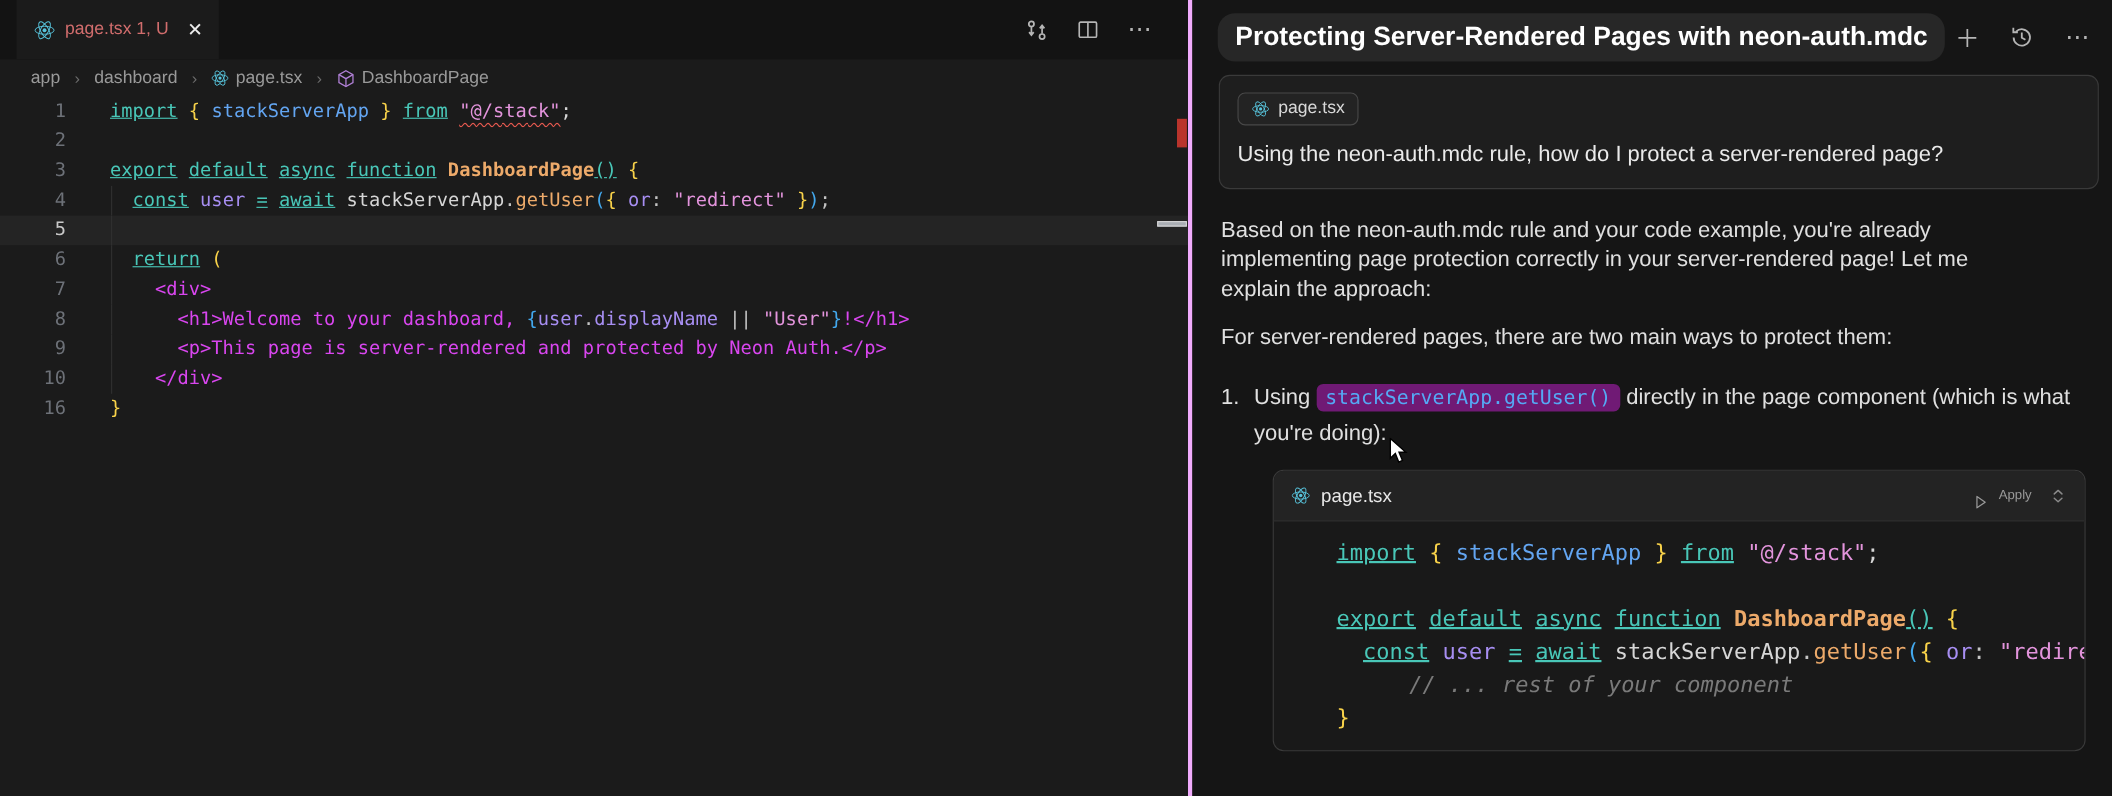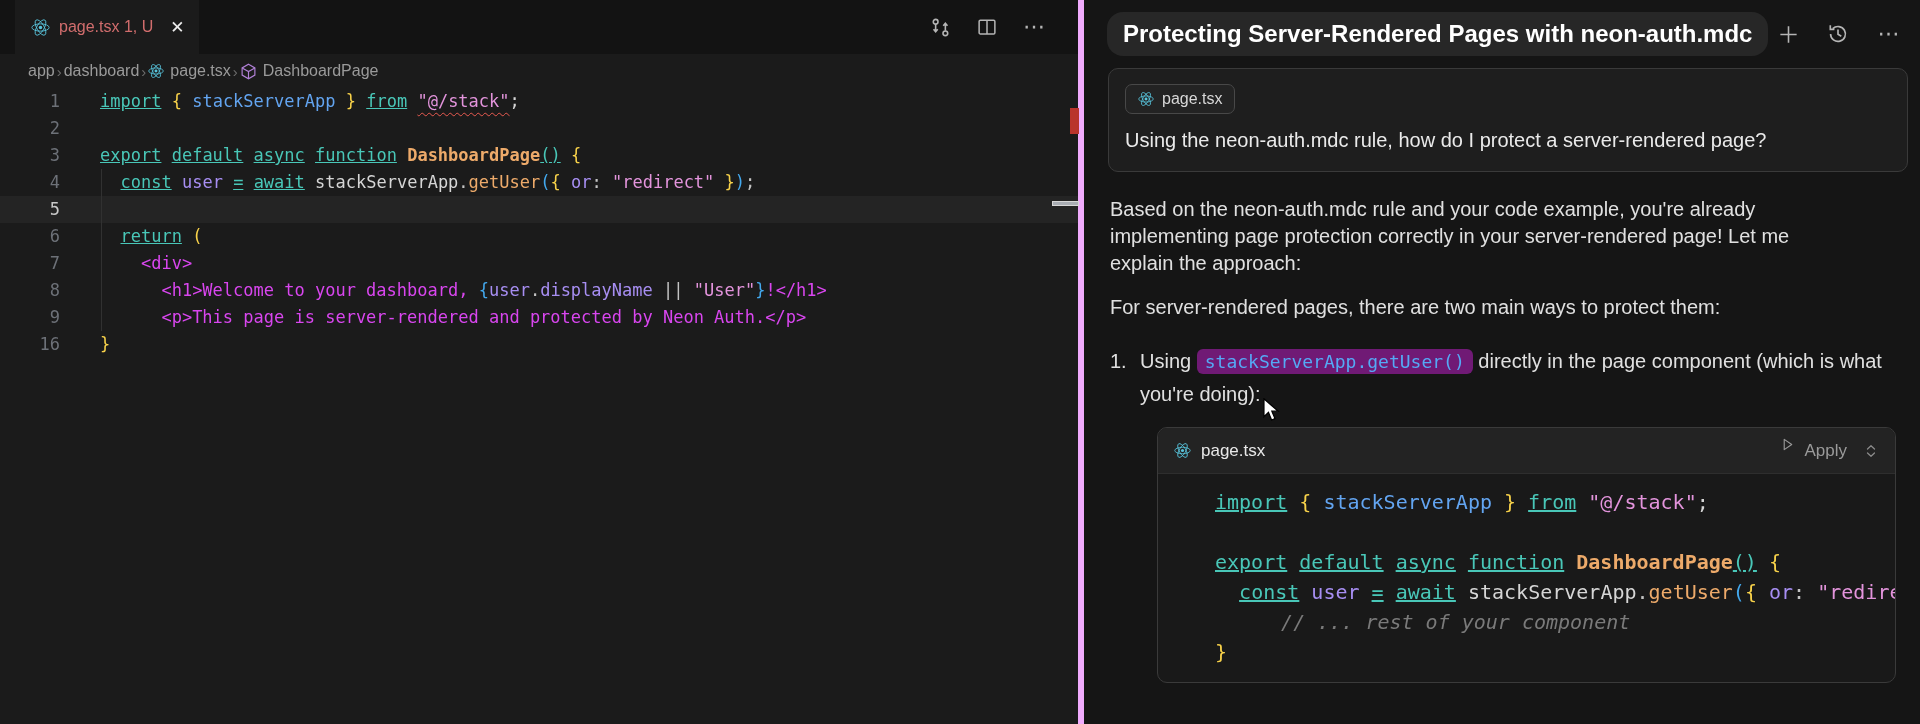--- a/index.html
+++ b/index.html
@@ -6,30 +6,30 @@
   html,body { margin:0; padding:0; }
   body {
     width:1920px; height:724px; overflow:hidden;
     display:flex;
     background:#151515;
     font-family:"Liberation Sans", sans-serif;
     -webkit-font-smoothing:antialiased;
   }
 
   
-  .editor-pane { flex:0 0 1084px; width:1084px; background:#1b1b1b; position:relative; border-right:6px solid #f0abfc; }
+  .editor-pane { flex:0 0 1084px; width:1084px; background:#1b1b1b; position:relative; border-right:4px solid #f0abfc; }
   .tabbar { height:54px; background:#131313; display:flex; align-items:stretch; padding-left:15px; }
   .tab { display:flex; align-items:center; gap:9px; padding:0 14px 0 16px; background:#1b1b1b; cursor:pointer; }
   .tab-label { color:#d16d6d; font-size:16px; }
   .tab-close { color:#ececec; font-size:17px; margin-left:8px; line-height:1; }
   .tab-actions { margin-left:auto; display:flex; align-items:center; gap:26px; padding-right:32px; }
   .tab-actions svg, .tab-actions .dots { color:#b5b5b5; }
   .dots { font-size:22px; color:#b5b5b5; letter-spacing:1px; line-height:1; }
 
-  .breadcrumbs { height:34px; display:flex; align-items:center; padding-left:28px; gap:2px; font-size:16px; color:#9a9a9a; }
+  .breadcrumbs { height:34px; display:flex; align-items:center; padding-left:28px; gap:13px; font-size:16px; color:#9a9a9a; }
   .crumb { cursor:pointer; }
   .crumb-sep { color:#6c6c6c; font-size:15px; }
   .crumb-with-icon { display:flex; align-items:center; gap:6px; }
 
   .code { font-family:"DejaVu Sans Mono", monospace; font-size:17px; }
   .code-line { height:27px; line-height:27px; display:flex; position:relative; white-space:pre; }
   .gutter { flex:0 0 60px; text-align:right; color:#6d7178; }
   .line-content { padding-left:40px; }
   .code .code-line.cur { background:#242424; }
   .code .code-line.cur .gutter { color:#c8c8c8; }
@@ -70,21 +70,21 @@
   .p-width { max-width:700px; }
   .list-row { display:flex; margin-top:24px; }
   .list-marker { flex:0 0 30px; line-height:33px; }
   .list-content { flex:1; max-width:775px; line-height:33px; }
   .inline-code { font-family:"DejaVu Sans Mono", monospace; font-size:18px; background:#701a75; border-radius:6px; padding:2px 8px; color:#55a9f5; }
 
   .code-block { margin:16px 10px 0 47px; border:1px solid #3a3a3a; border-radius:10px; overflow:hidden; background:#191919; }
   .cb-header { height:46px; background:#232323; display:flex; align-items:center; padding:0 16px; gap:10px; border-bottom:1px solid #2e2e2e; }
   .cb-filename { color:#e8e8e8; font-size:17px; cursor:pointer; }
   .cb-actions { margin-left:auto; display:flex; align-items:center; gap:16px; }
-  .cb-apply { display:flex; align-items:flex-start; gap:9px; font-size:17px; color:#9a9a9a; cursor:pointer; }
+  .cb-apply { display:flex; align-items:flex-end; gap:9px; font-size:12px; color:#9a9a9a; cursor:pointer; }
   .cb-expand { color:#8a8a8a; cursor:pointer; display:flex; align-items:center; }
   .cb-body { padding:13px 0 15px 17px; font-family:"DejaVu Sans Mono", monospace; font-size:20px; white-space:pre; overflow:hidden; }
   .cb-body .code-line { height:30px; line-height:30px; }
 
   .mouse-cursor { position:absolute; left:176px; top:398px; pointer-events:none; }
 </style>
 </head>
 <body>
 
 <div class="editor-pane">
@@ -155,20 +155,21 @@
   <div class="code">
       <div class="code-line"><span class="gutter">1</span><span class="line-content"><span class="tk-kw">import</span><span class="tk-fg"> </span><span class="tk-br">{</span><span class="tk-fg"> </span><span class="tk-id">stackServerApp</span><span class="tk-fg"> </span><span class="tk-br">}</span><span class="tk-fg"> </span><span class="tk-kw">from</span><span class="tk-fg"> </span><span class="tk-er">"@/stack"</span><span class="tk-fg">;</span></span></div>
       <div class="code-line"><span class="gutter">2</span><span class="line-content"></span></div>
       <div class="code-line"><span class="gutter">3</span><span class="line-content"><span class="tk-kw">export</span><span class="tk-fg"> </span><span class="tk-kw">default</span><span class="tk-fg"> </span><span class="tk-kw">async</span><span class="tk-fg"> </span><span class="tk-kw">function</span><span class="tk-fg"> </span><span class="tk-fnb">DashboardPage</span><span class="tk-kw">()</span><span class="tk-fg"> </span><span class="tk-br">{</span></span></div>
       <div class="code-line g"><span class="gutter">4</span><span class="line-content"><span class="tk-fg">  </span><span class="tk-kw">const</span><span class="tk-fg"> </span><span class="tk-va">user</span><span class="tk-fg"> </span><span class="tk-kw">=</span><span class="tk-fg"> </span><span class="tk-kw">await</span><span class="tk-fg"> </span><span class="tk-fg">stackServerApp</span><span class="tk-op">.</span><span class="tk-fn">getUser</span><span class="tk-bl">(</span><span class="tk-br">{</span><span class="tk-fg"> </span><span class="tk-va">or</span><span class="tk-op">: </span><span class="tk-st">"redirect"</span><span class="tk-fg"> </span><span class="tk-br">}</span><span class="tk-bl">)</span><span class="tk-op">;</span></span></div>
       <div class="code-line cur g"><span class="gutter">5</span><span class="line-content"></span></div>
       <div class="code-line g"><span class="gutter">6</span><span class="line-content"><span class="tk-fg">  </span><span class="tk-kw">return</span><span class="tk-fg"> </span><span class="tk-br">(</span></span></div>
       <div class="code-line g"><span class="gutter">7</span><span class="line-content"><span class="tk-fg">    </span><span class="tk-jx">&lt;div&gt;</span></span></div>
       <div class="code-line g"><span class="gutter">8</span><span class="line-content"><span class="tk-fg">      </span><span class="tk-jx">&lt;h1&gt;Welcome to your dashboard, </span><span class="tk-bl">{</span><span class="tk-va">user</span><span class="tk-op">.</span><span class="tk-va">displayName</span><span class="tk-fg"> </span><span class="tk-op">||</span><span class="tk-fg"> </span><span class="tk-st">"User"</span><span class="tk-bl">}</span><span class="tk-jx">!&lt;/h1&gt;</span></span></div>
       <div class="code-line g"><span class="gutter">9</span><span class="line-content"><span class="tk-fg">      </span><span class="tk-jx">&lt;p&gt;This page is server-rendered and protected by Neon Auth.&lt;/p&gt;</span></span></div>
+      <div class="code-line g"><span class="gutter">10</span><span class="line-content"><span class="tk-fg">    </span><span class="tk-jx">&lt;/div&gt;</span></span></div>
       <div class="code-line"><span class="gutter">16</span><span class="line-content"><span class="tk-br">}</span></span></div>
     </div>
 
   <div class="ruler-error"></div>
   <div class="ruler-cursor"></div>
 </div>
 
 <div class="chat-pane">
   <div class="chat-header">
     <div class="chat-title">Protecting Server-Rendered Pages with neon-auth.mdc</div>

